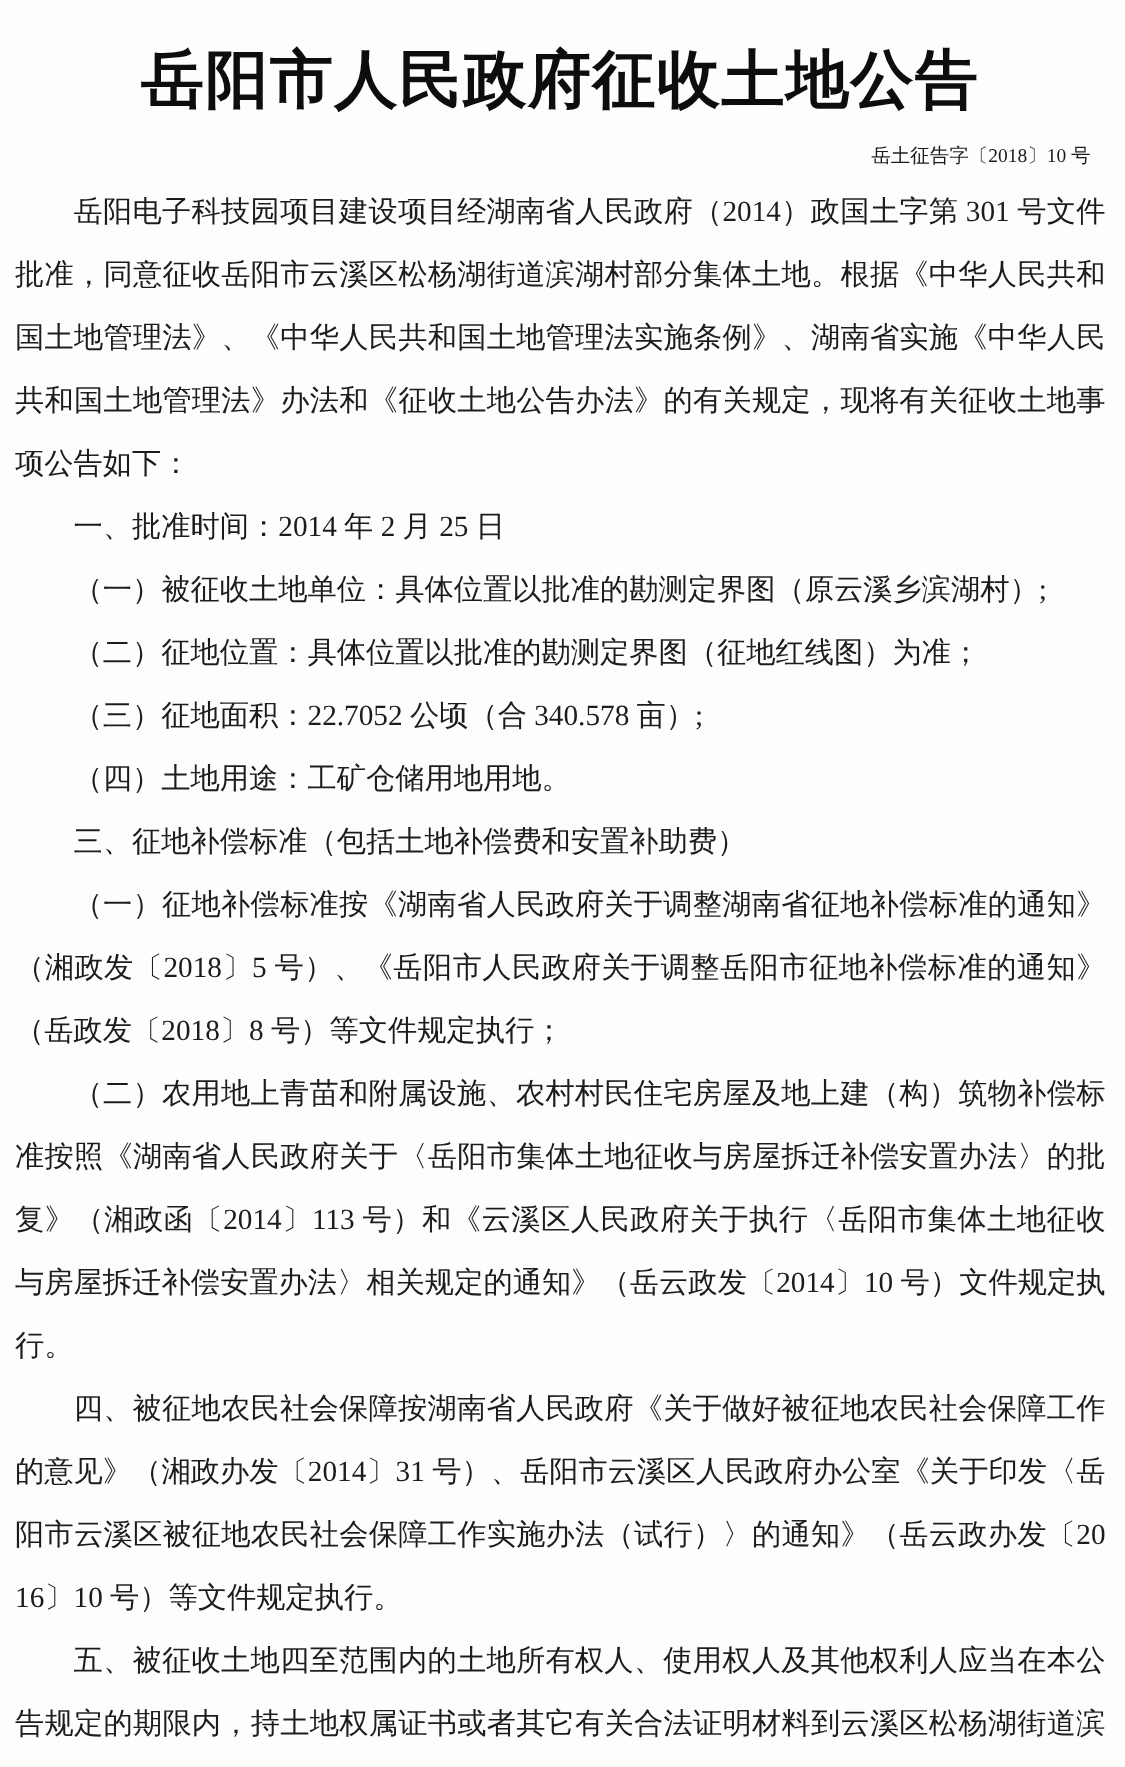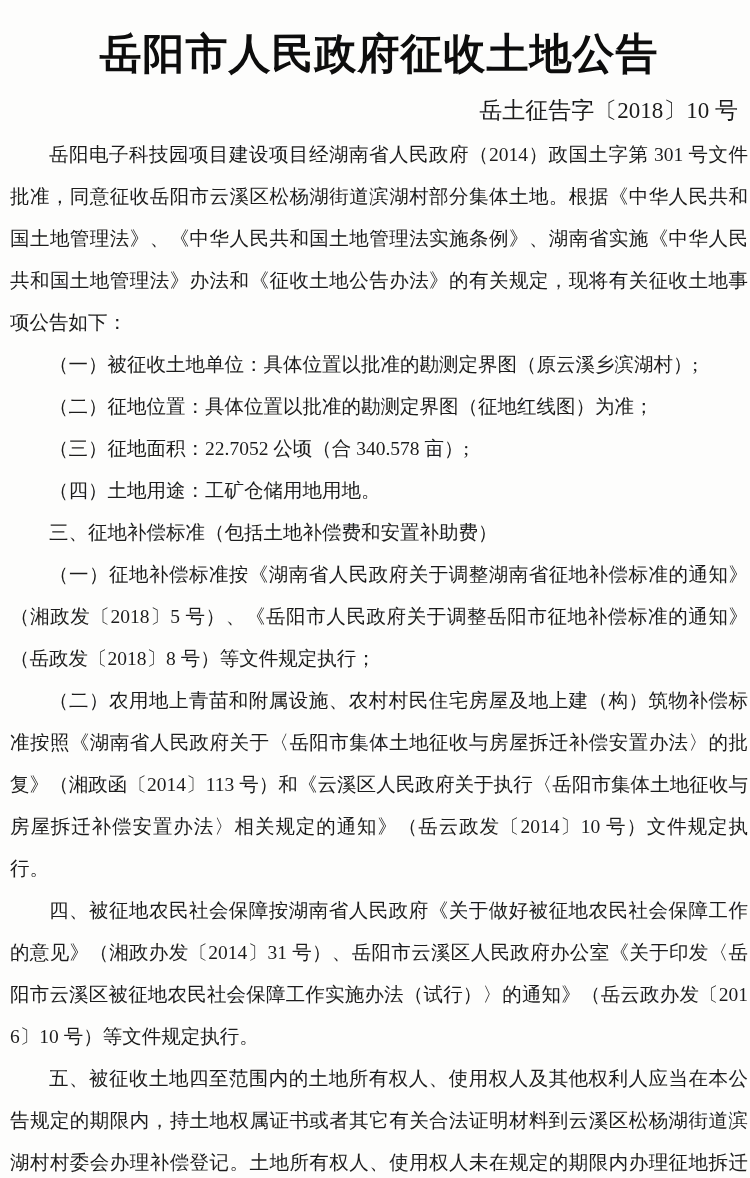--- a/index.html
+++ b/index.html
@@ -11,35 +11,35 @@
     height: 1178px;
     background: #fdfdfc;
     overflow: hidden;
     font-family: "Liberation Serif", "DejaVu Serif", serif;
     color: #1b1b1b;
   }
   .page {
     box-sizing: border-box;
     width: 750px;
     height: 1116px;
-    padding: 22px 2px 0 10px;
+    padding: 22px 13px 0 10px;
     position: relative;
   }
   .doc-title {
     margin: 6px 0 0 0;
     text-align: center;
     font-size: 42px;
     font-weight: 700;
     letter-spacing: 1px;
     color: #0d0d0d;
     line-height: 1.25;
   }
   .doc-number {
     text-align: right;
-    font-size: 23px;
+    font-size: 13px;
     margin: 14px 10px 8px 0;
     color: #1b1b1b;
   }
   .body-text p.para {
     margin: 0;
     font-size: 19.5px;
     line-height: 42px;
     text-align: justify;
     text-indent: 2em;
     color: #1c1c1c;
@@ -50,20 +50,21 @@
 <body>
 
 <div class="page">
 
   <h1 class="doc-title">岳阳市人民政府征收土地公告</h1>
 
   <div class="doc-number">岳土征告字〔2018〕10 号</div>
 
   <div class="body-text">
     <p class="para">岳阳电子科技园项目建设项目经湖南省人民政府（2014）政国土字第 301 号文件批准，同意征收岳阳市云溪区松杨湖街道滨湖村部分集体土地。根据《中华人民共和国土地管理法》、《中华人民共和国土地管理法实施条例》、湖南省实施《中华人民共和国土地管理法》办法和《征收土地公告办法》的有关规定，现将有关征收土地事项公告如下：</p>
+    <p class="para">一、批准时间：2014 年 2 月 25 日</p>
     <p class="para">（一）被征收土地单位：具体位置以批准的勘测定界图（原云溪乡滨湖村）;</p>
     <p class="para">（二）征地位置：具体位置以批准的勘测定界图（征地红线图）为准；</p>
     <p class="para">（三）征地面积：22.7052 公顷（合 340.578 亩）;</p>
     <p class="para">（四）土地用途：工矿仓储用地用地。</p>
     <p class="para">三、征地补偿标准（包括土地补偿费和安置补助费）</p>
     <p class="para">（一）征地补偿标准按《湖南省人民政府关于调整湖南省征地补偿标准的通知》（湘政发〔2018〕5 号）、《岳阳市人民政府关于调整岳阳市征地补偿标准的通知》（岳政发〔2018〕8 号）等文件规定执行；</p>
     <p class="para">（二）农用地上青苗和附属设施、农村村民住宅房屋及地上建（构）筑物补偿标准按照《湖南省人民政府关于〈岳阳市集体土地征收与房屋拆迁补偿安置办法〉的批复》（湘政函〔2014〕113 号）和《云溪区人民政府关于执行〈岳阳市集体土地征收与房屋拆迁补偿安置办法〉相关规定的通知》（岳云政发〔2014〕10 号）文件规定执行。</p>
     <p class="para">四、被征地农民社会保障按湖南省人民政府《关于做好被征地农民社会保障工作的意见》（湘政办发〔2014〕31 号）、岳阳市云溪区人民政府办公室《关于印发〈岳阳市云溪区被征地农民社会保障工作实施办法（试行）〉的通知》（岳云政办发〔2016〕10 号）等文件规定执行。</p>
     <p class="para">五、被征收土地四至范围内的土地所有权人、使用权人及其他权利人应当在本公告规定的期限内，持土地权属证书或者其它有关合法证明材料到云溪区松杨湖街道滨湖村村委会办理补偿登记。土地所有权人、使用权人未在规定的期限内办理征地拆迁补偿登记的，其补偿以经确认或者公证的调查结果为准。</p>
     <p class="para">办理补偿登记时间：2018 年 11 月 2 日至 2018 年 11 月 12 日。</p>

